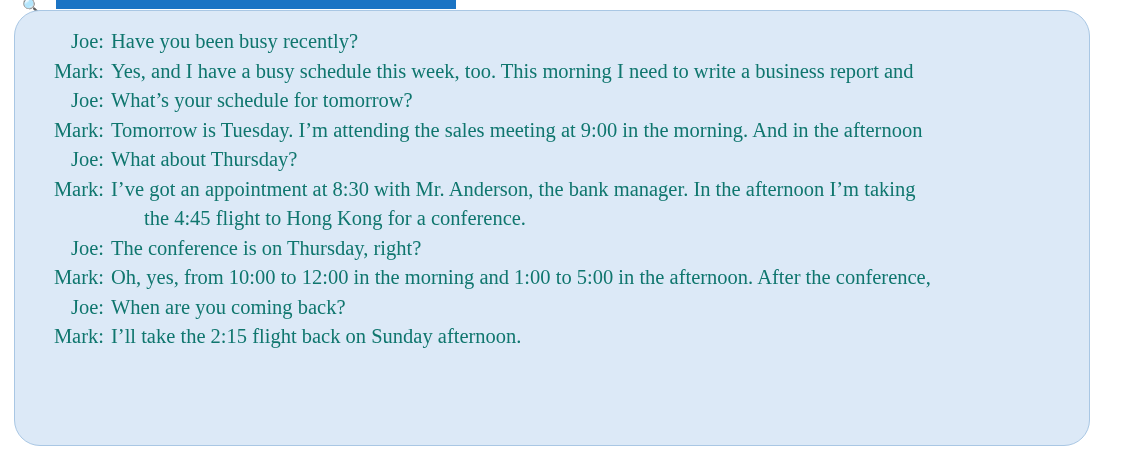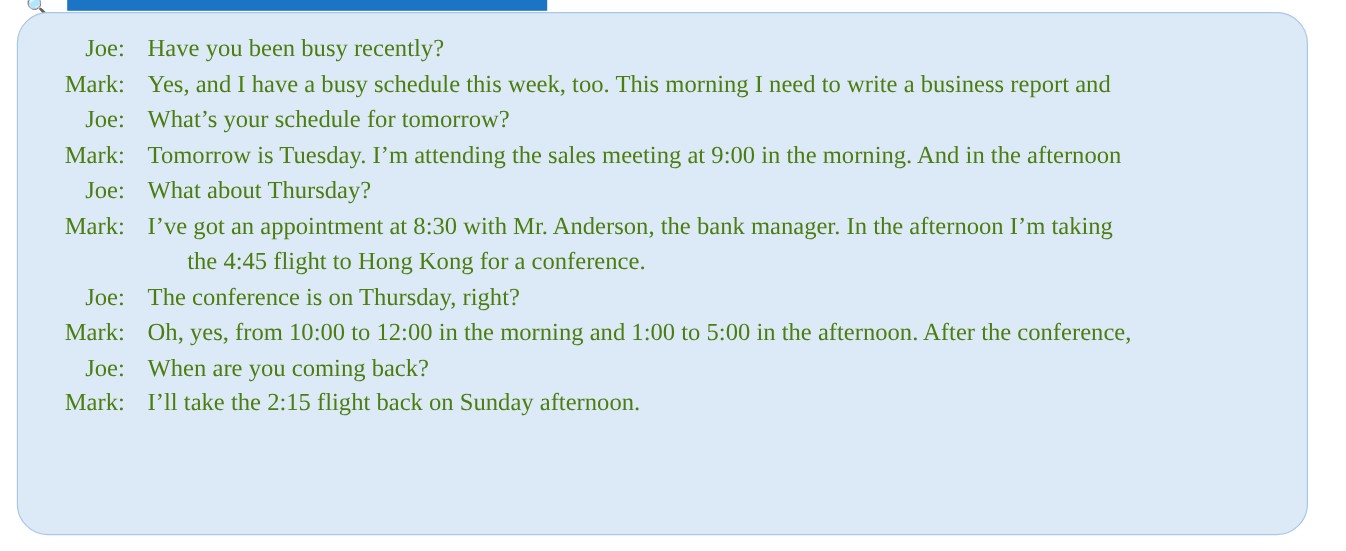--- a/index.html
+++ b/index.html
@@ -71,33 +71,32 @@
     position: absolute;
     left: 22px;
     top: 16px;
     right: 20px;
   }
   .line {
     display: flex;
     align-items: flex-start;
     font-size: 20.5px;
     line-height: 29.5px;
-    color: #4d7c0f;
+    color: #0f766e;
   }
   .speaker {
     width: 74px;
     min-width: 74px;
     text-align: right;
     padding-right: 7px;
     box-sizing: border-box;
     white-space: nowrap;
   }
   .utterance {
     flex: 1;
-    margin-left: 12px;
   }
   .cont {
     padding-left: 0;
   }
   .cont .speaker {
     width: 74px;
     min-width: 74px;
   }
   .cont .utterance {
     text-indent: 33px;

